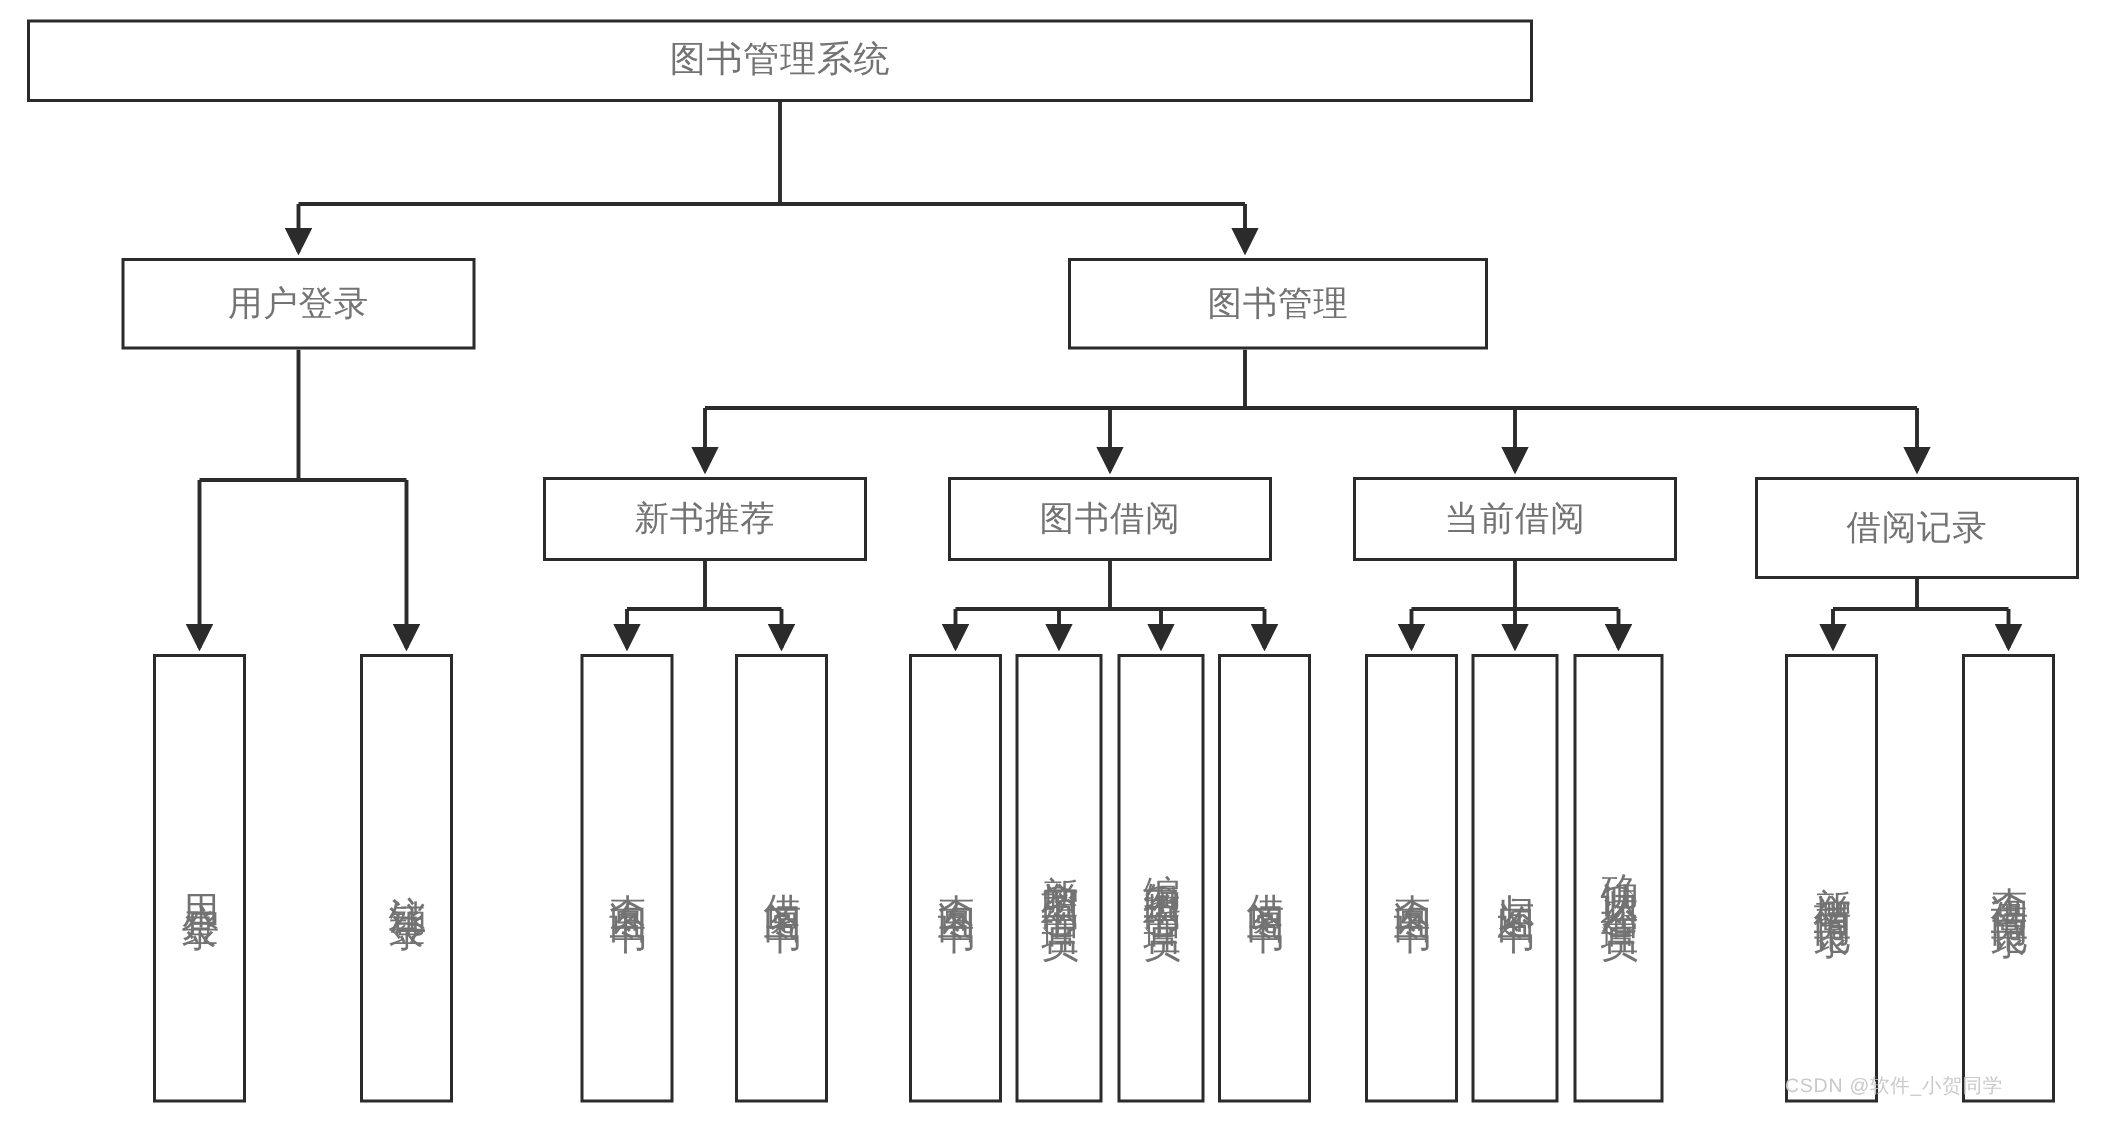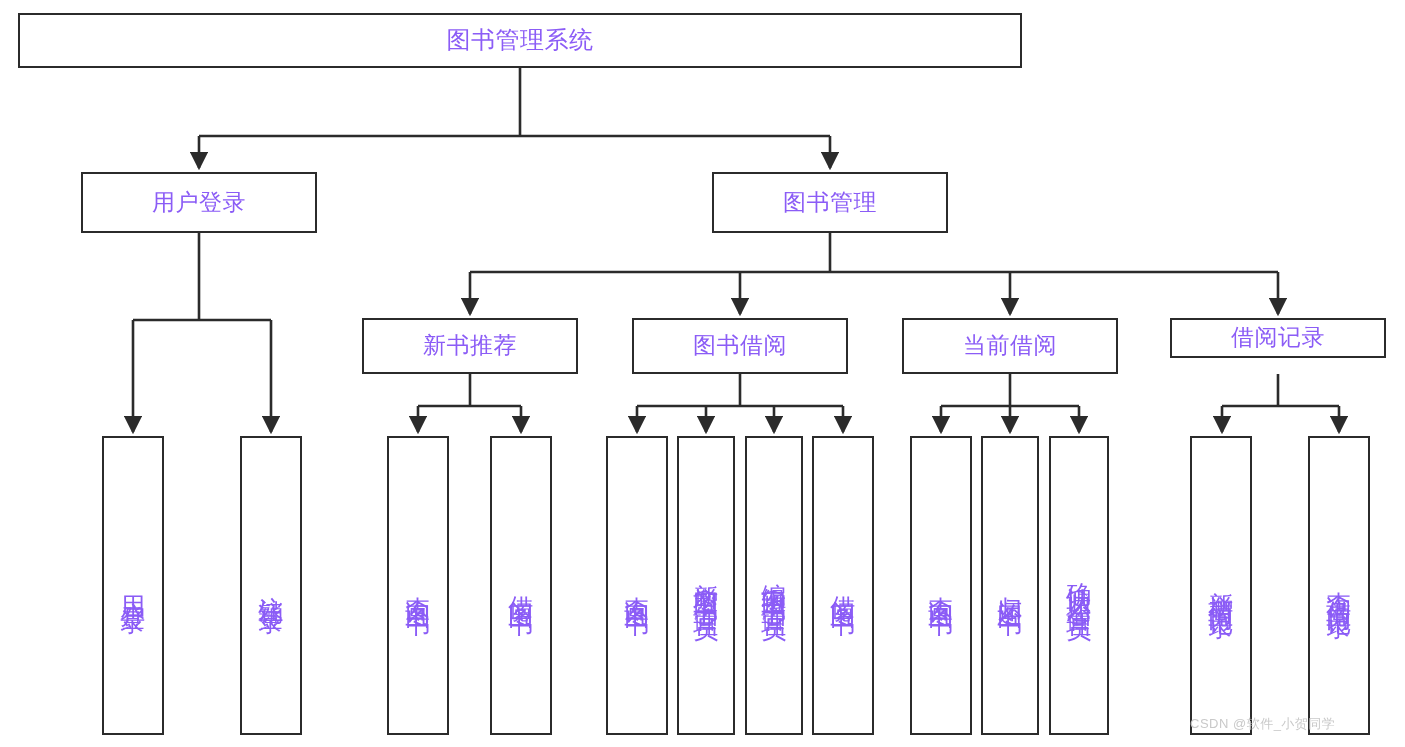--- a/index.html
+++ b/index.html
@@ -27,21 +27,21 @@
     pointer-events: none;
   }
   .node {
     position: absolute;
     box-sizing: border-box;
     background: #ffffff;
     border: 2px solid #2b2b2b;
     display: flex;
     align-items: center;
     justify-content: center;
-    color: #8b5cf6;
+    color: #737373;
   }
   .node-label {
     display: block;
     text-align: center;
     line-height: 1.18;
     white-space: pre-line;
   }
   
   .node.horiz .node-label {
     font-size: 23px;
@@ -132,37 +132,37 @@
   </svg>
 
   <div class="node horiz root" style="left:18px; top:13px; width:1004px; height:55px;">
     <span class="node-label">图书管理系统</span>
   </div>
 
   <div class="node horiz" style="left:81px; top:172px; width:236px; height:61px;">
     <span class="node-label">用户登录</span>
   </div>
 
-  <div class="node horiz" style="left:712px; top:172px; width:236px; height:61px;">
+  <div class="node horiz" style="left:712px; top:172px; width:280px; height:61px;">
     <span class="node-label">图书管理</span>
   </div>
 
   <div class="node horiz" style="left:362px; top:318px; width:216px; height:56px;">
     <span class="node-label">新书推荐</span>
   </div>
 
   <div class="node horiz" style="left:902px; top:318px; width:216px; height:56px;">
     <span class="node-label">当前借阅</span>
   </div>
 
   <div class="node horiz" style="left:632px; top:318px; width:216px; height:56px;">
     <span class="node-label">图书借阅</span>
   </div>
 
-  <div class="node horiz" style="left:1170px; top:318px; width:216px; height:40px;">
+  <div class="node horiz" style="left:1170px; top:318px; width:216px; height:68px;">
     <span class="node-label">借阅记录</span>
   </div>
 
   <div class="node vert" style="left:102px; top:436px; width:62px; height:299px;">
     <span class="node-label">用户登录</span>
   </div>
 
   <div class="node vert" style="left:240px; top:436px; width:62px; height:299px;">
     <span class="node-label">注销登录</span>
   </div>

